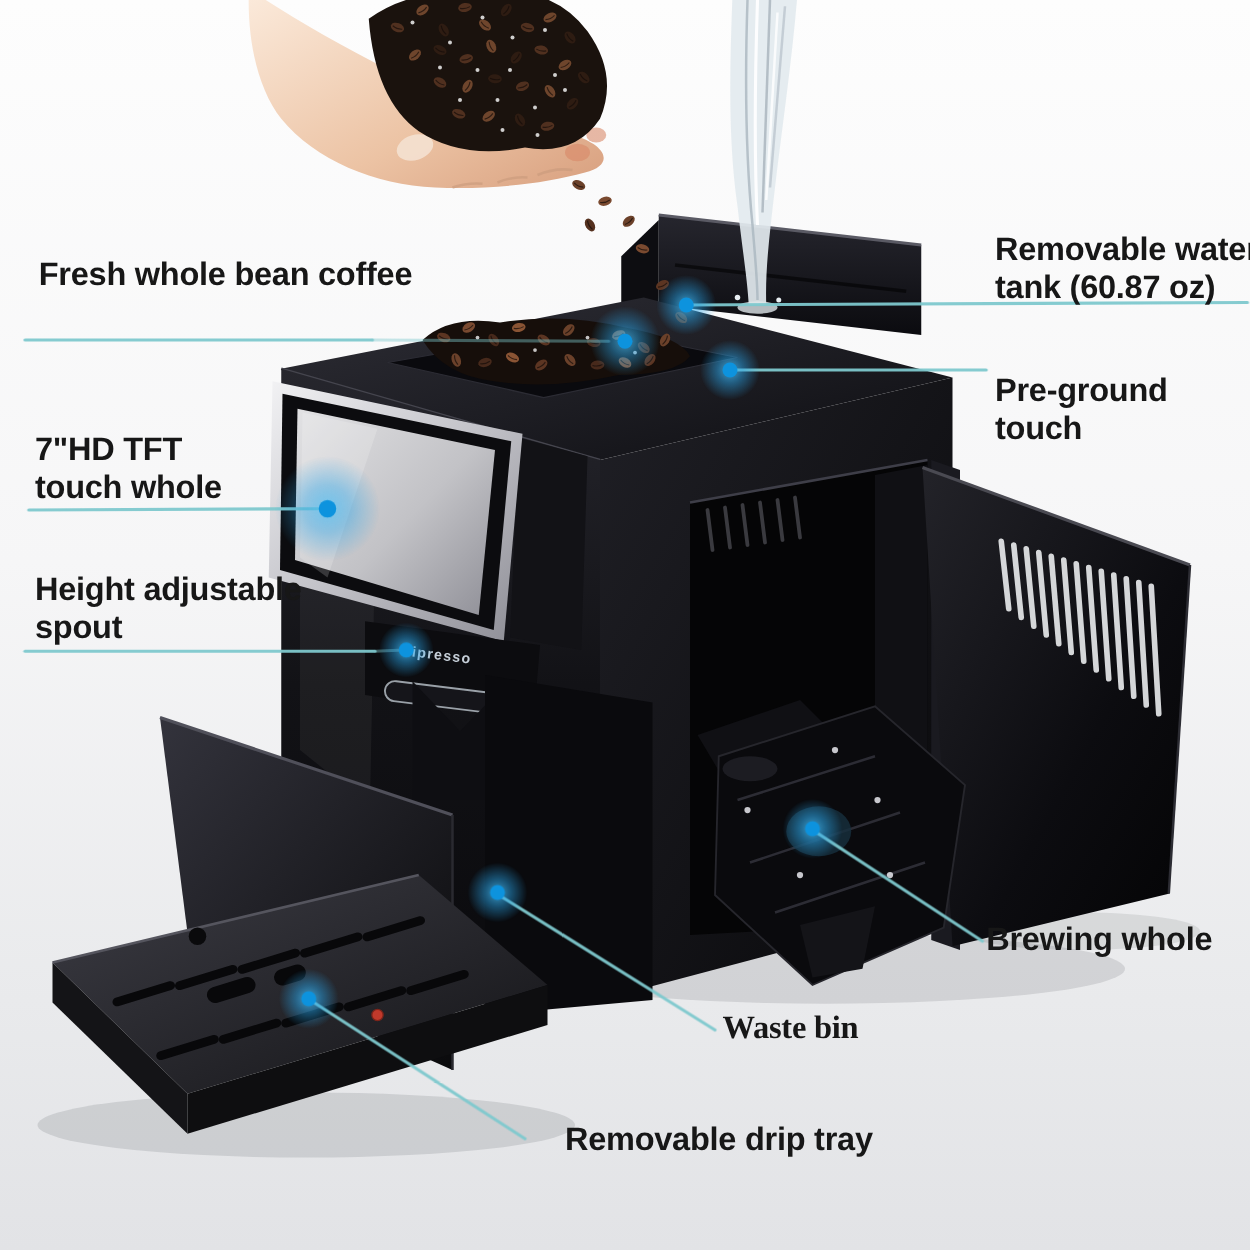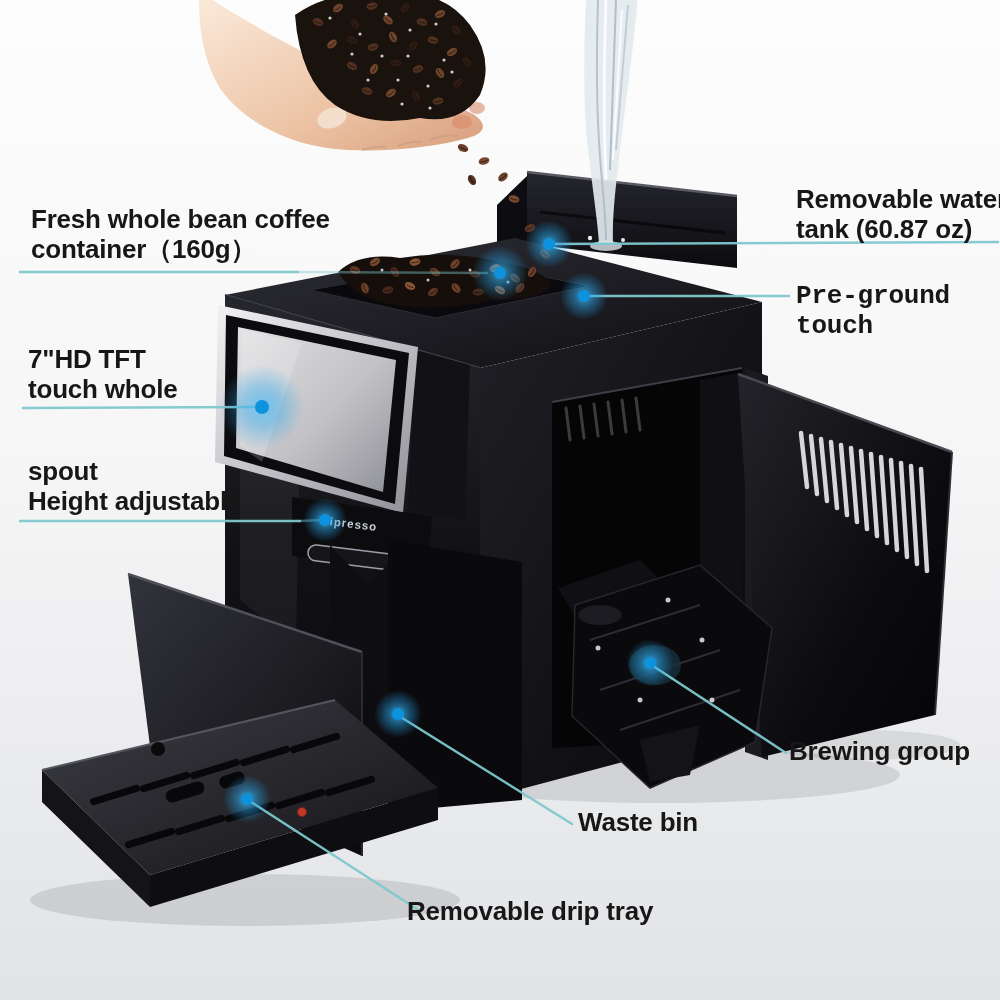--- a/index.html
+++ b/index.html
@@ -378,48 +378,47 @@
     </g>
     <g>
       <circle cx="247" cy="799" r="24" fill="url(#gGlow)" opacity="0.85"></circle>
           <circle cx="247" cy="799" r="6" fill="#0d93de"></circle>
     </g>
   </g>
 </svg>
 
 <div class="label" style="left:31px;top:204px;">
   <span class="l">Fresh whole bean coffee</span>
-  <span class="l">container（160g）</span>
 </div>
 
 <div class="label" style="left:796px;top:184px;">
   <span class="l">Removable water</span>
   <span class="l">tank (60.87 oz)</span>
 </div>
 
-<div class="label" style="left:796px;top:281px;font-family:Liberation Mono, monospace;">
+<div class="label" style="left:796px;top:297px;">
   <span class="l">Pre-ground</span>
   <span class="l">touch</span>
 </div>
 
 <div class="label" style="left:28px;top:344px;">
   <span class="l">7"HD TFT</span>
   <span class="l">touch whole</span>
 </div>
 
 <div class="label" style="left:28px;top:456px;">
+  <span class="l">Height adjustable</span>
   <span class="l">spout</span>
-  <span class="l">Height adjustable</span>
 </div>
 
 <div class="label" style="left:789px;top:736px;">
-  <span class="l">Brewing group</span>
-</div>
-
-<div class="label" style="left:578px;top:807px;">
+  <span class="l">Brewing whole</span>
+</div>
+
+<div class="label" style="left:578px;top:807px;font-family:Liberation Serif, serif;">
   <span class="l">Waste bin</span>
 </div>
 
-<div class="label" style="left:407px;top:896px;">
+<div class="label" style="left:452px;top:896px;">
   <span class="l">Removable drip tray</span>
 </div>
 
 </div>
 
 </body></html>

